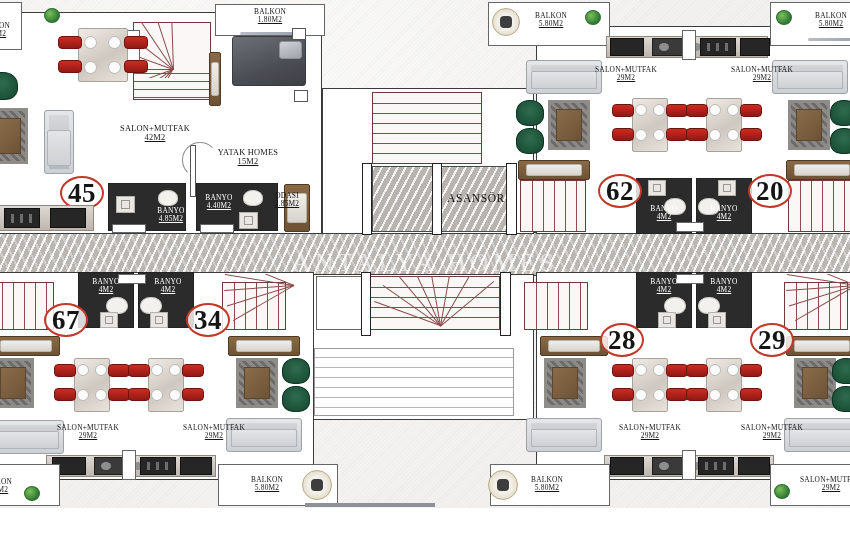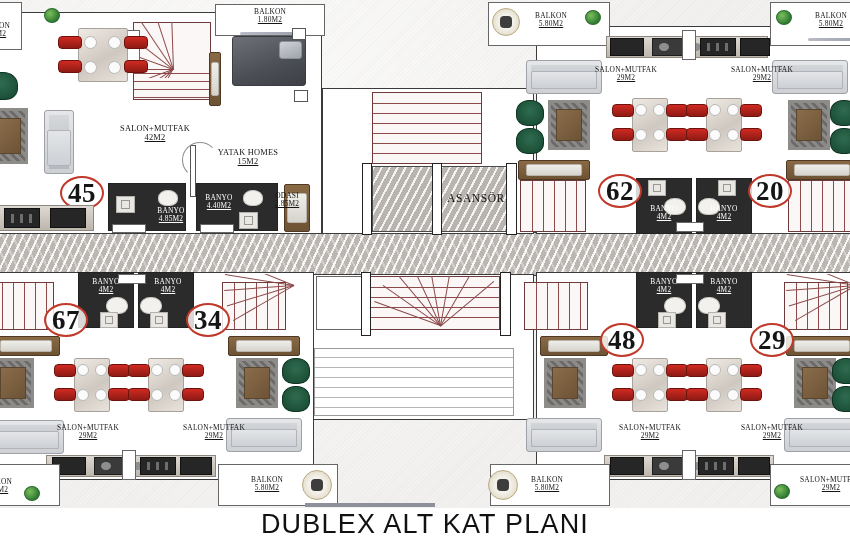--- a/index.html
+++ b/index.html
@@ -107,20 +107,21 @@
   .titlebar{position:absolute;left:305px;top:503px;width:130px;height:4px;background:#8e9199;}
 </style>
 </head>
 <body>
 
 <div id="stage">
 
   <div class="plan">
 
     <div class="corridor" style="left:0;top:232px;width:850px;height:42px;"></div>
+    <div class="watermark">ANTALYA HOMES</div>
 
     <div class="wall" style="left:-8px;top:12px;width:330px;height:222px;"></div>
 
     <div class="white" style="left:215px;top:4px;width:110px;height:32px;"></div>
     <div class="lbl l9" style="left:230px;top:8px;width:80px;">
       <span class="n">BALKON</span>
         <span class="a">1.80M2</span>
     </div>
     <div class="balkline" style="left:240px;top:32px;width:62px;"></div>
 
@@ -548,21 +549,21 @@
     <div class="lbl l9" style="left:600px;top:424px;width:100px;">
       <span class="n">SALON+MUTFAK</span>
         <span class="a">29M2</span>
     </div>
     <div class="lbl l9" style="left:722px;top:424px;width:100px;">
       <span class="n">SALON+MUTFAK</span>
         <span class="a">29M2</span>
     </div>
 
     <div class="badge" style="left:600px;top:323px;">
-      <span>48</span>
+      <span>28</span>
     </div>
     <div class="badge" style="left:750px;top:323px;">
       <span>29</span>
     </div>
 
     <div class="white" style="left:490px;top:464px;width:120px;height:42px;"></div>
     <div class="lbl l9" style="left:516px;top:476px;width:62px;">
       <span class="n">BALKON</span>
         <span class="a">5.80M2</span>
     </div>
@@ -571,15 +572,14 @@
     <div class="white" style="left:770px;top:464px;width:120px;height:42px;"></div>
     <div class="lbl l9" style="left:800px;top:476px;width:62px;">
       <span class="n">SALON+MUTFAK</span>
         <span class="a">29M2</span>
     </div>
     <div class="plant" style="left:774px;top:484px;"></div>
 
   </div>
 
   <div class="titlebar"></div>
-  <div class="title">DUBLEX ALT KAT PLANI</div>
 
 </div>
 
 </body></html>

